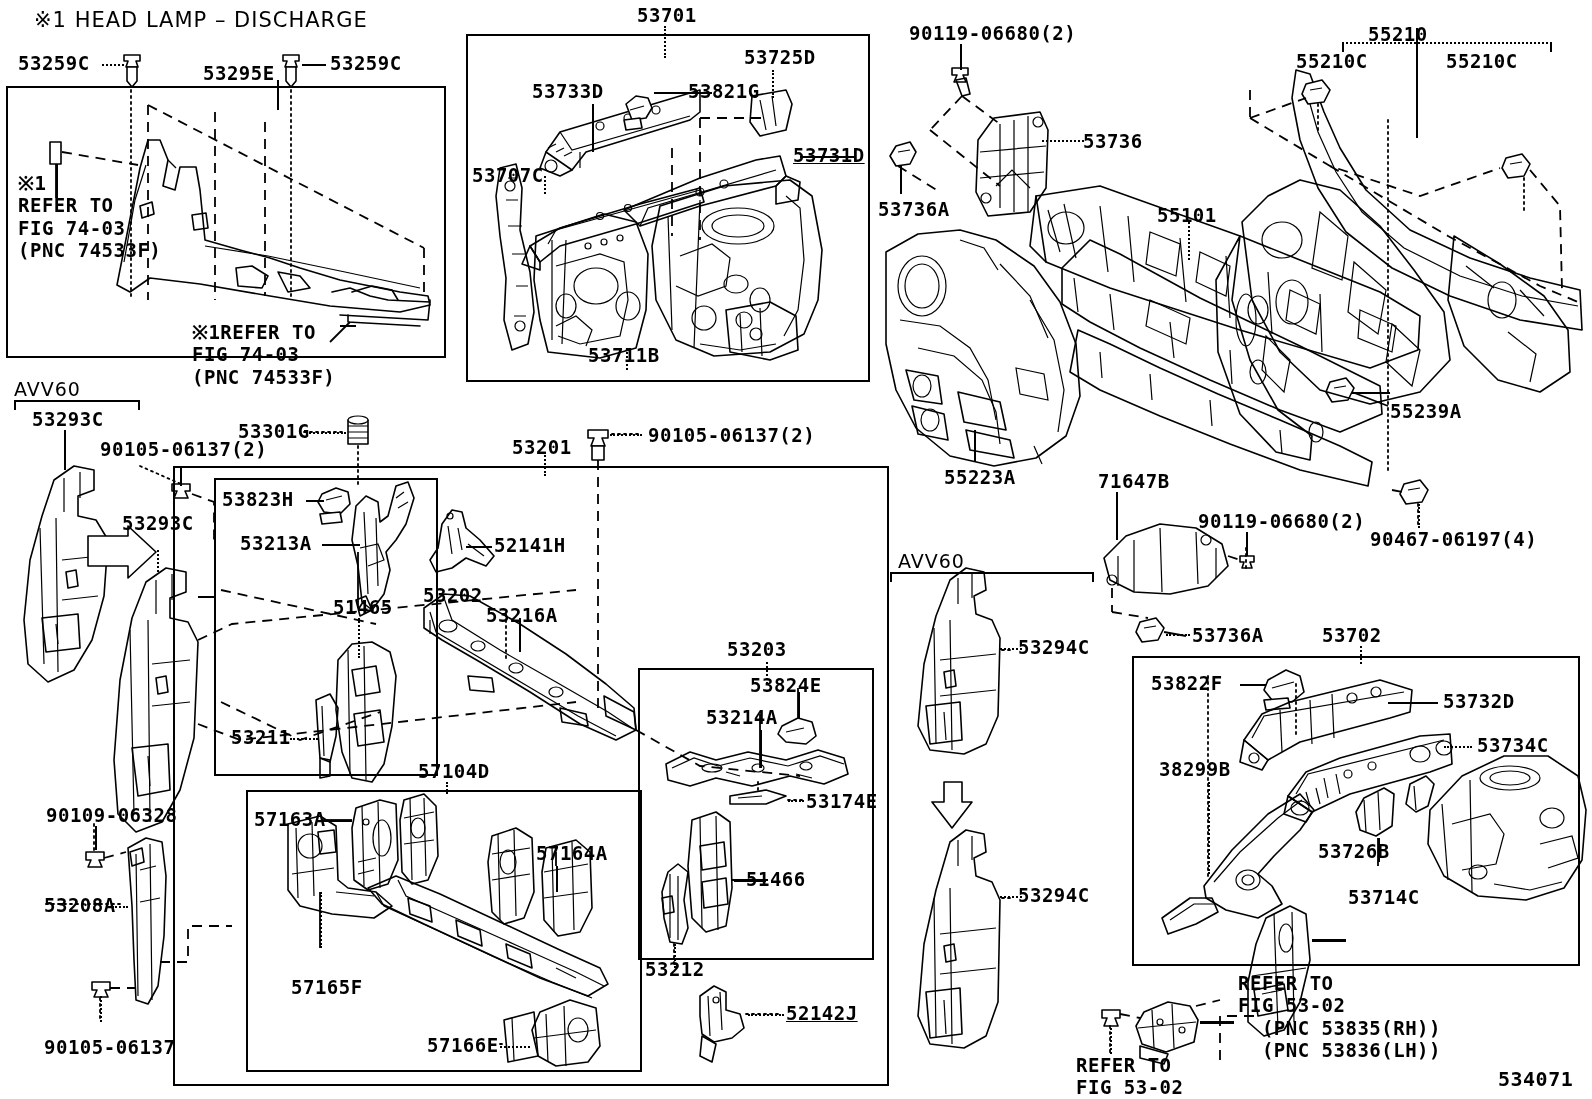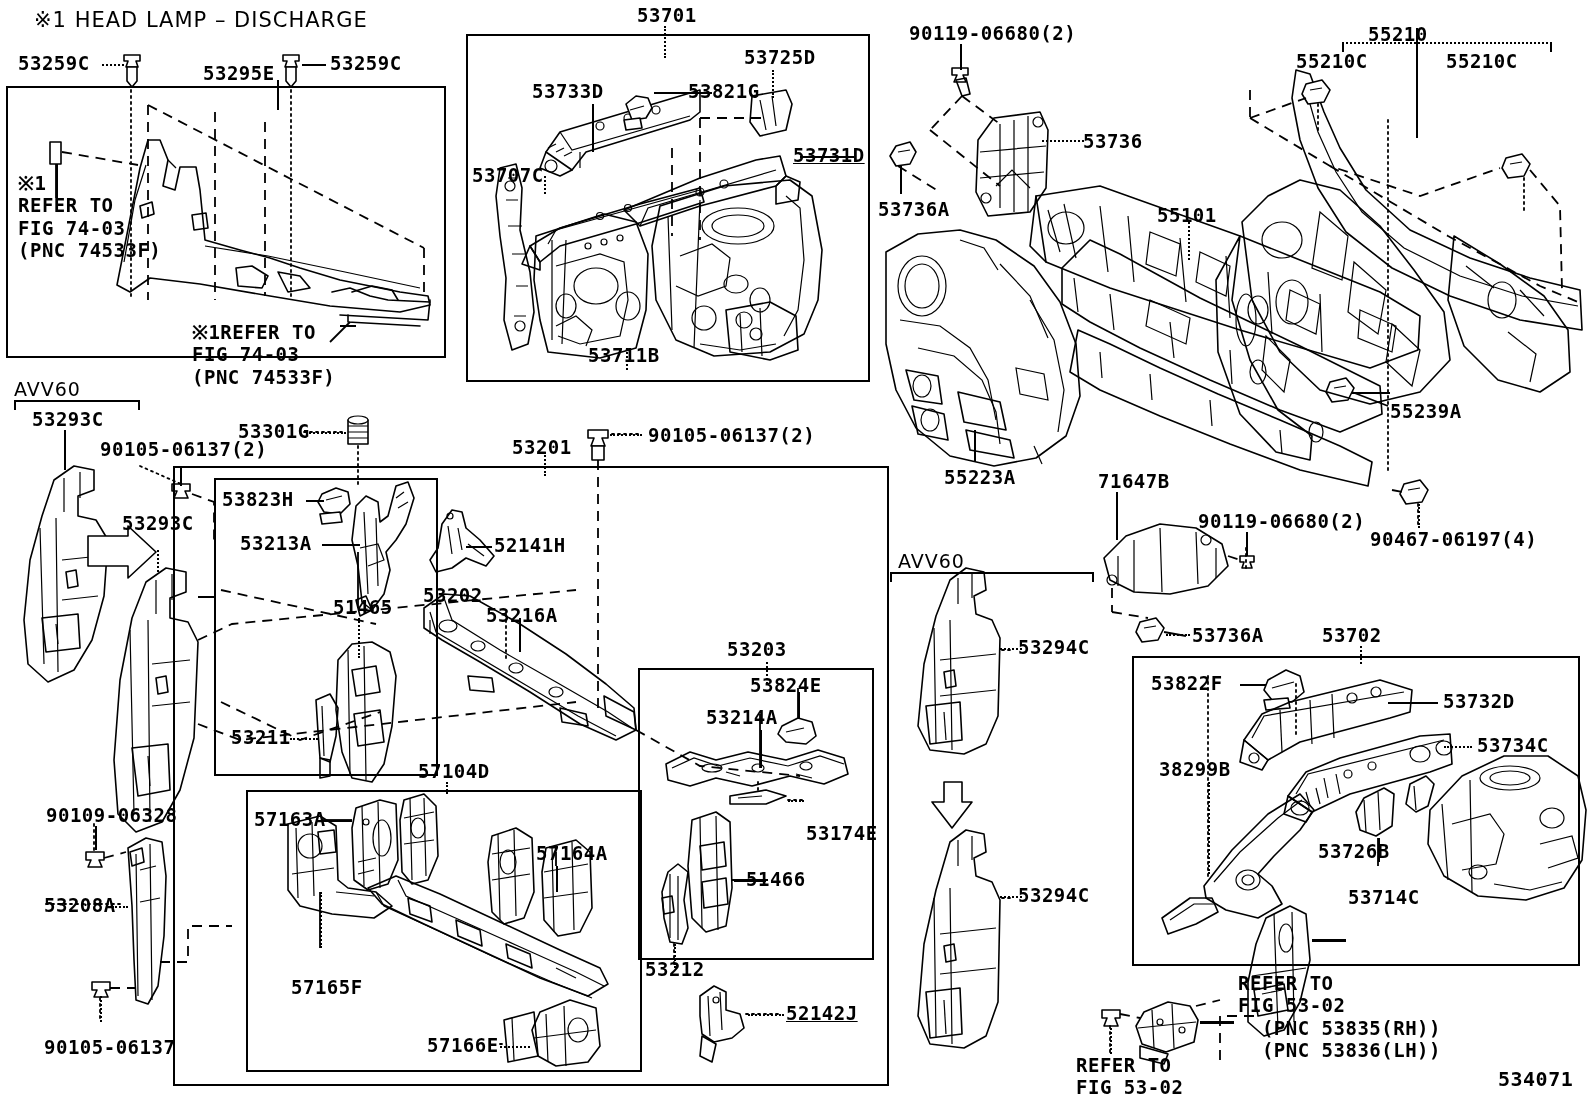--- a/index.html
+++ b/index.html
@@ -745,21 +745,21 @@
   <div class="lbl" style="left:333px;top:596px;">51465</div>
   <div class="lbl" style="left:231px;top:726px;">53211</div>
 
   <div class="lbl" style="left:423px;top:584px;">53202</div>
   <div class="lbl" style="left:494px;top:534px;">52141H</div>
   <div class="lbl" style="left:486px;top:604px;">53216A</div>
 
   <div class="lbl" style="left:727px;top:638px;">53203</div>
   <div class="lbl" style="left:750px;top:674px;">53824E</div>
   <div class="lbl" style="left:706px;top:706px;">53214A</div>
-  <div class="lbl" style="left:806px;top:790px;margin-top:32px;">53174E</div>
+  <div class="lbl" style="left:806px;top:790px;">53174E</div>
   <div class="lbl" style="left:746px;top:868px;">51466</div>
   <div class="lbl" style="left:645px;top:958px;">53212</div>
   <div class="lbl" style="left:786px;top:1002px;text-decoration:underline;">52142J</div>
 
   <div class="lbl" style="left:418px;top:760px;">57104D</div>
   <div class="lbl" style="left:254px;top:808px;">57163A</div>
   <div class="lbl" style="left:536px;top:842px;">57164A</div>
   <div class="lbl" style="left:291px;top:976px;">57165F</div>
   <div class="lbl" style="left:427px;top:1034px;">57166E</div>
 

